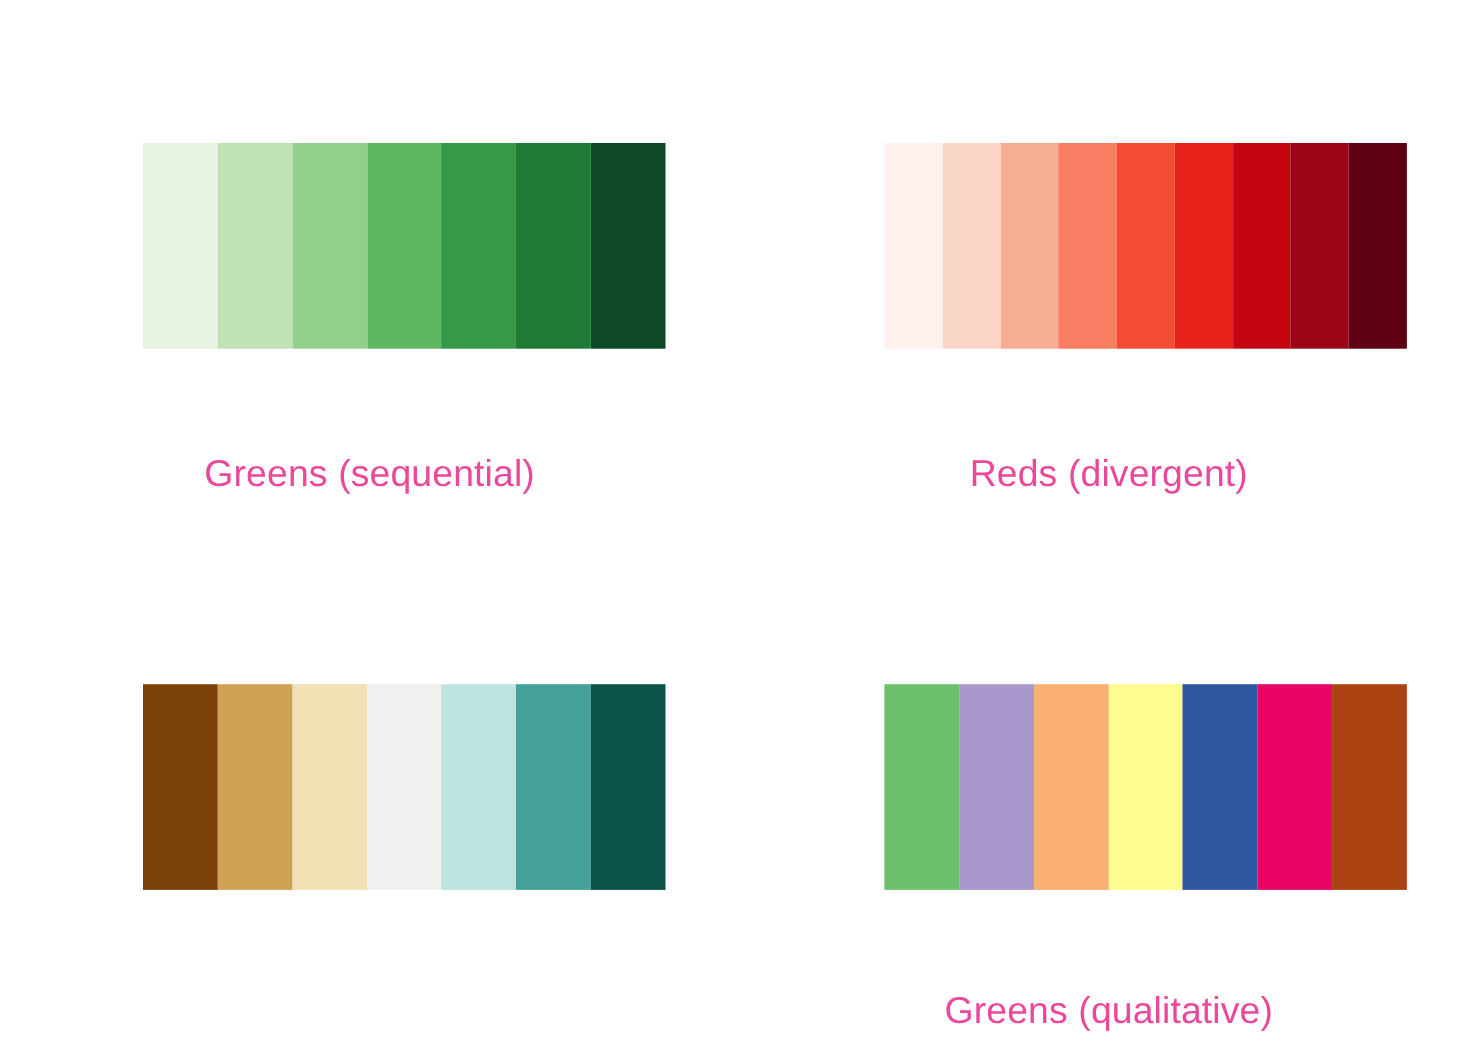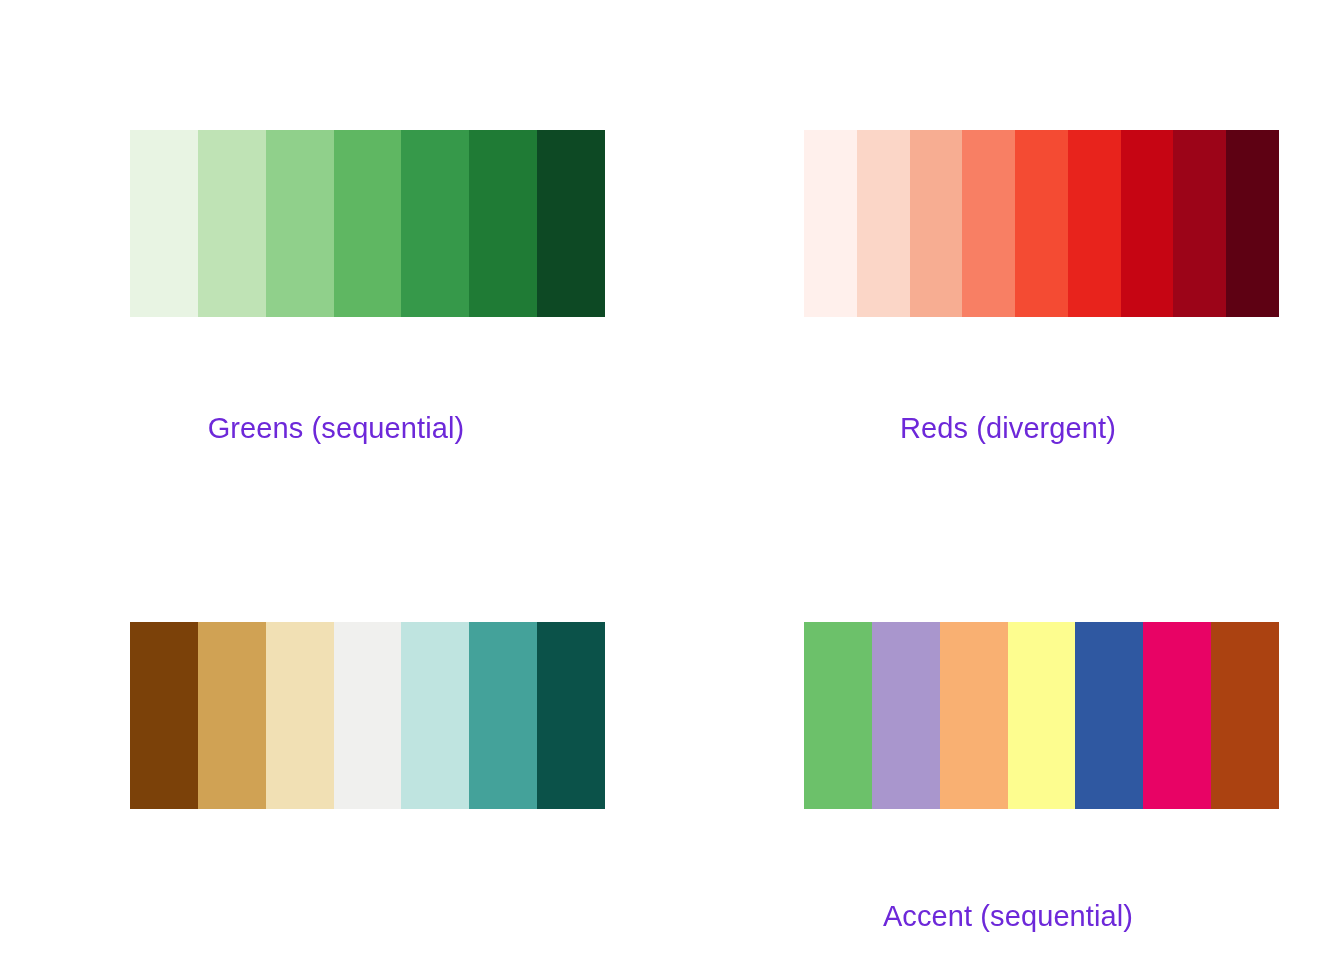--- a/index.html
+++ b/index.html
@@ -64,23 +64,23 @@
     height: 100%;
   }
 
   .palette-label {
     position: absolute;
     left: 0;
     width: 672px;
     top: 412px;
     text-align: center;
     font-family: "Liberation Sans", sans-serif;
-    font-size: 29px;
+    font-size: 34px;
     font-weight: 400;
-    color: #6d28d9;
+    color: #ec4899;
     letter-spacing: 0.1px;
     white-space: nowrap;
   }
   .panel.bottom .palette-label {
     top: 420px;
   }
 </style>
 </head>
 <body>
 
@@ -130,17 +130,17 @@
     <div class="panel right bottom">
       <div class="swatch-bar">
           <div class="swatch" style="background: rgb(108, 193, 106);"></div>
           <div class="swatch" style="background: rgb(169, 150, 205);"></div>
           <div class="swatch" style="background: rgb(249, 176, 114);"></div>
           <div class="swatch" style="background: rgb(253, 253, 143);"></div>
           <div class="swatch" style="background: rgb(47, 88, 161);"></div>
           <div class="swatch" style="background: rgb(232, 3, 101);"></div>
           <div class="swatch" style="background: rgb(171, 66, 17);"></div>
         </div>
-      <div class="palette-label">Accent (sequential)</div>
+      <div class="palette-label">Greens (qualitative)</div>
     </div>
 
   </div>
 </div>
 
 </body></html>

